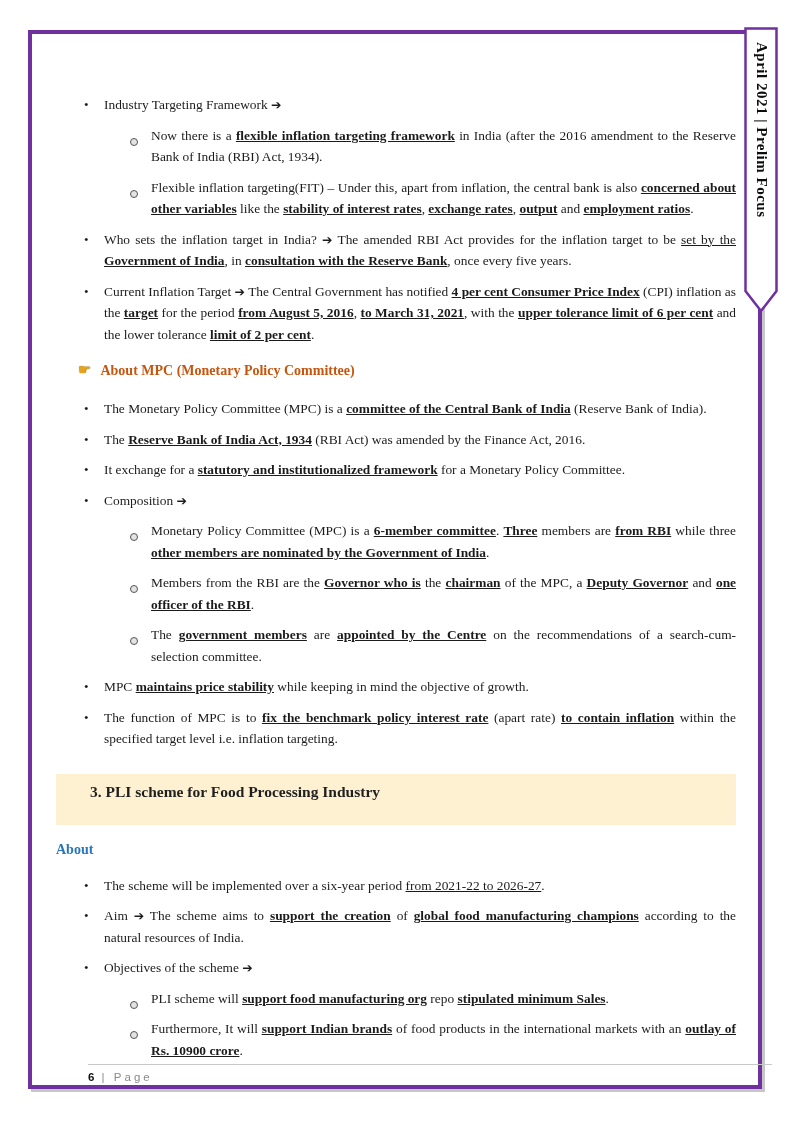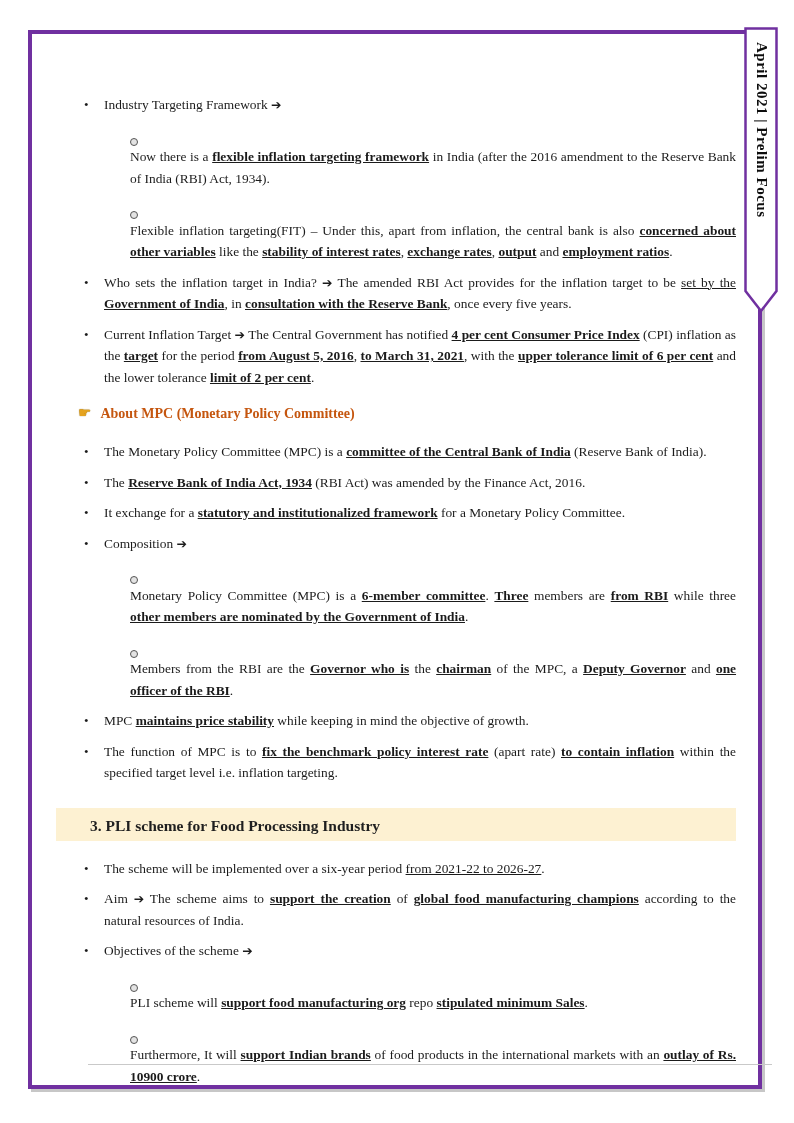--- a/index.html
+++ b/index.html
@@ -16,36 +16,36 @@
     box-shadow:3px 3px 0 rgba(130,130,130,.45);
   }
   .content{
     position:absolute;left:0;top:0;right:0;box-sizing:border-box;
     padding:60px 22px 0 24px;
   }
   .item{display:flex;margin-bottom:9px;font-size:13.4px;line-height:21.5px;}
   .item .txt{flex:1;text-align:justify;}
   .lvl1{margin-left:28px;}
   .lvl1 .marker{flex:0 0 20px;}
-  .lvl2{margin-left:74px;flex-direction:column;}
+  .lvl2{margin-left:74px;}
   .lvl2 .marker{flex:0 0 21px;}
   .marker{display:block;}
   .dot{font-size:13px;}
   .circ{display:inline-block;width:6px;height:6px;border:1px solid #555;border-radius:50%;
         background:#e3e3e3;position:relative;top:6px;}
   .bsq{display:inline-block;width:5px;height:5px;background:var(--blue);position:relative;top:5px;}
   .st-p{}
   .st-u{text-decoration:underline;}
   .st-bu{font-weight:bold;text-decoration:underline;}
   .st-a{font-weight:bold;font-family:"DejaVu Sans",sans-serif;font-size:12.5px;}
   .icon-heading{margin:16px 0 19px 22px;font-weight:bold;font-size:14px;color:var(--orange);}
   .hand{color:#E5A31F;margin-right:9px;font-family:"DejaVu Sans",sans-serif;font-size:15px;
         text-shadow:0 0 1px #7a5a00;}
   .section-header{
-    background:var(--cream);margin:24px 0 17px 0;padding:9px 10px 6px 34px;
+    background:var(--cream);margin:24px 0 17px 0;padding:9px 10px 24px 34px;
     font-weight:bold;font-size:15.5px;color:#1f1f1f;
   }
   .blue-heading{color:var(--blue);font-weight:bold;font-size:14px;margin:17px 0 17px 0;}
   .footer{position:absolute;left:56px;top:1030px;width:684px;}
   .footer-line{border-top:1px solid #c9c9c9;margin-bottom:6px;}
   .footer-text{font-family:"Liberation Sans","DejaVu Sans",sans-serif;font-size:11.5px;color:#8a8a8a;letter-spacing:3px;}
   .page-num{color:#111;font-weight:bold;letter-spacing:1px;}
   .ribbon{position:absolute;left:744px;top:27px;width:34px;height:290px;}
   .ribbon svg{position:absolute;left:0;top:0;}
   .ribbon-label{
@@ -98,29 +98,34 @@
         <div class="txt"><span class="st-p">Composition </span><span class="st-a">➔</span></div>
       </div>
       <div class="item lvl2">
         <span class="marker"><span class="circ"></span></span>
         <div class="txt"><span class="st-p">Monetary Policy Committee (MPC) is a </span><span class="st-bu">6-member committee</span><span class="st-p">. </span><span class="st-bu">Three</span><span class="st-p"> members are </span><span class="st-bu">from RBI</span><span class="st-p"> while three </span><span class="st-bu">other members are nominated by the Government of India</span><span class="st-p">.</span></div>
       </div>
       <div class="item lvl2">
         <span class="marker"><span class="circ"></span></span>
         <div class="txt"><span class="st-p">Members from the RBI are the </span><span class="st-bu">Governor who is</span><span class="st-p"> the </span><span class="st-bu">chairman</span><span class="st-p"> of the MPC, a </span><span class="st-bu">Deputy Governor</span><span class="st-p"> and </span><span class="st-bu">one officer of the RBI</span><span class="st-p">.</span></div>
       </div>
+      <div class="item lvl2">
+        <span class="marker"><span class="circ"></span></span>
+        <div class="txt"><span class="st-p">The </span><span class="st-bu">government members</span><span class="st-p"> are </span><span class="st-bu">appointed by the Centre</span><span class="st-p"> on the recommendations of a search-cum-selection committee.</span></div>
+      </div>
       <div class="item lvl1">
         <span class="marker"><span class="dot">•</span></span>
         <div class="txt"><span class="st-p">MPC </span><span class="st-bu">maintains price stability</span><span class="st-p"> while keeping in mind the objective of growth.</span></div>
       </div>
       <div class="item lvl1">
         <span class="marker"><span class="dot">•</span></span>
         <div class="txt"><span class="st-p">The function of MPC is to </span><span class="st-bu">fix the benchmark policy interest rate</span><span class="st-p"> (apart rate) </span><span class="st-bu">to contain inflation</span><span class="st-p"> within the specified target level i.e. inflation targeting.</span></div>
       </div>
       <div class="section-header"><span>3. PLI scheme for Food Processing Industry</span></div>
+      <div class="blue-heading">About</div>
       <div class="item lvl1">
         <span class="marker"><span class="dot">•</span></span>
         <div class="txt"><span class="st-p">The scheme will be implemented over a six-year period </span><span class="st-u">from 2021-22 to 2026-27</span><span class="st-p">.</span></div>
       </div>
       <div class="item lvl1">
         <span class="marker"><span class="dot">•</span></span>
         <div class="txt"><span class="st-p">Aim </span><span class="st-a">➔</span><span class="st-p"> The scheme aims to </span><span class="st-bu">support the creation</span><span class="st-p"> of </span><span class="st-bu">global food manufacturing champions</span><span class="st-p"> according to the natural resources of India.</span></div>
       </div>
       <div class="item lvl1">
         <span class="marker"><span class="dot">•</span></span>
@@ -130,20 +135,21 @@
         <span class="marker"><span class="circ"></span></span>
         <div class="txt"><span class="st-p">PLI scheme will </span><span class="st-bu">support food manufacturing org</span><span class="st-p"> repo </span><span class="st-bu">stipulated minimum Sales</span><span class="st-p">.</span></div>
       </div>
       <div class="item lvl2">
         <span class="marker"><span class="circ"></span></span>
         <div class="txt"><span class="st-p">Furthermore, It will </span><span class="st-bu">support Indian brands</span><span class="st-p"> of food products in the international markets with an </span><span class="st-bu">outlay of Rs. 10900 crore</span><span class="st-p">.</span></div>
       </div>
     </div>
   <div class="footer">
     <div class="footer-line"></div>
+    <div class="footer-text"><span class="page-num">6</span> <span>|</span> <span>Page</span></div>
   </div>
 </div>
 
 <div class="ribbon">
   <svg width="34" height="290" viewBox="0 0 34 290">
     <path d="M1.5,1.5 H32.5 V264 L17,284 1.5,264 Z" fill="#ffffff" stroke="#7030A0" stroke-width="2.5"></path>
   </svg>
   <div class="ribbon-label">April 2021 | Prelim Focus</div>
 </div>
 

